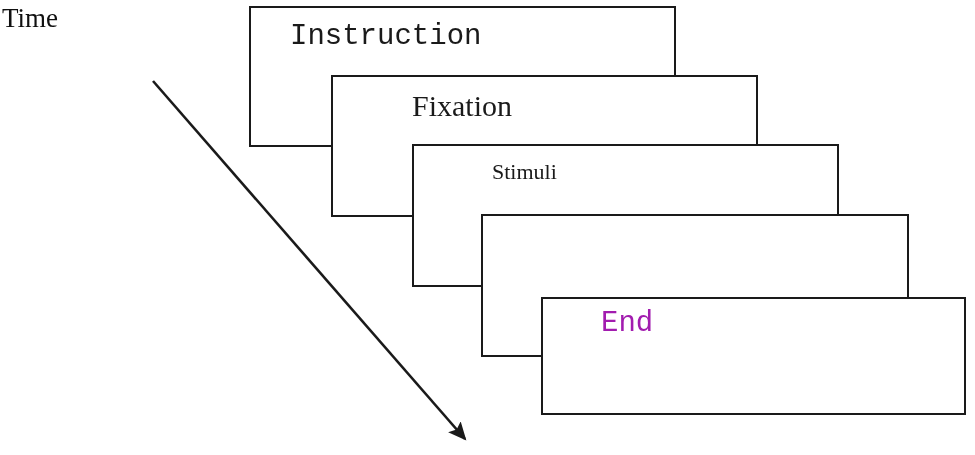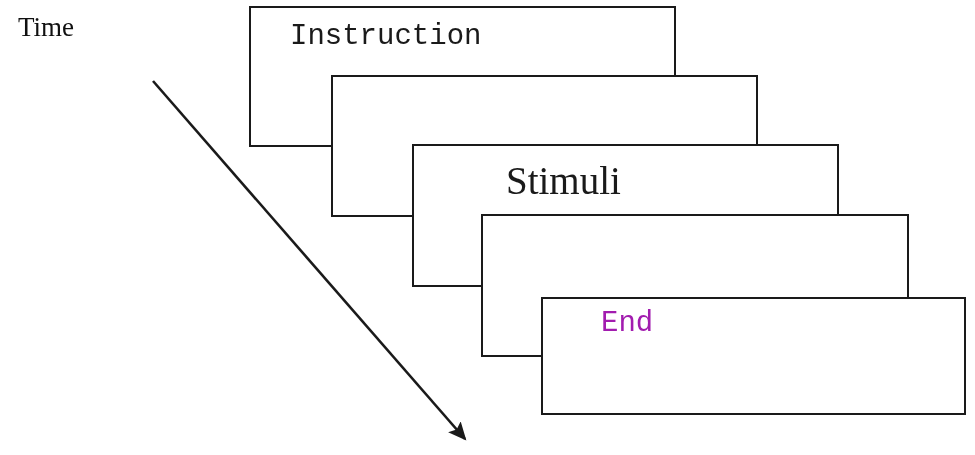--- a/index.html
+++ b/index.html
@@ -52,37 +52,38 @@
     width: 975px;
     height: 455px;
     pointer-events: none;
   }
 </style>
 </head>
 <body>
 
 <div id="canvas" style="background: rgb(255, 255, 255);">
 
-  <div id="time-label" style="left: 2px; top: 14px; margin-left: 16px;">Time</div>
+  <div id="time-label" style="left: 2px; top: 5px;">Time</div>
 
   <svg id="time-arrow" viewBox="0 0 975 455" xmlns="http://www.w3.org/2000/svg">
     <defs>
       <marker id="arrowhead" markerWidth="8" markerHeight="8" refX="6.2" refY="3.2" orient="auto" markerUnits="strokeWidth">
         <path d="M 0 0 L 7 3.2 L 0 6.4 L 1.3 3.2 Z" fill="#1a1a1a"></path>
       </marker>
     </defs>
     <line id="arrow-line" x1="153" y1="81" x2="465" y2="439" stroke="#1a1a1a" stroke-width="2.6" marker-end="url(#arrowhead)"></line>
   </svg>
 
   <div class="screen-box" style="left: 249px; top: 6px; width: 427px; height: 141px; border-color: rgb(26, 26, 26);"></div>
   <div class="screen-label label-sans" style="left: 290px; top: 22px; font-size: 29px; color: rgb(26, 26, 26);">Instruction</div>
 
   <div class="screen-box" style="left: 331px; top: 75px; width: 427px; height: 142px; border-color: rgb(26, 26, 26);"></div>
+  <div class="screen-label label-serif" style="left: 412px; top: 91px; font-size: 30px; color: rgb(26, 26, 26);">Fixation</div>
 
   <div class="screen-box" style="left: 412px; top: 144px; width: 427px; height: 143px; border-color: rgb(26, 26, 26);"></div>
-  <div class="screen-label label-serif" style="left: 506px; top: 161px; font-size: 39px; color: rgb(26, 26, 26);">Stimuli</div>
+  <div class="screen-label label-serif" style="left: 492px; top: 161px; font-size: 22px; color: rgb(26, 26, 26);">Stimuli</div>
 
   <div class="screen-box" style="left: 481px; top: 214px; width: 428px; height: 143px; border-color: rgb(26, 26, 26);"></div>
 
   <div class="screen-box" style="left: 541px; top: 297px; width: 425px; height: 118px; border-color: rgb(26, 26, 26);"></div>
   <div class="screen-label label-sans" style="left: 601px; top: 309px; font-size: 29px; color: #a21caf;">End</div>
 
 </div>
 
 </body></html>

